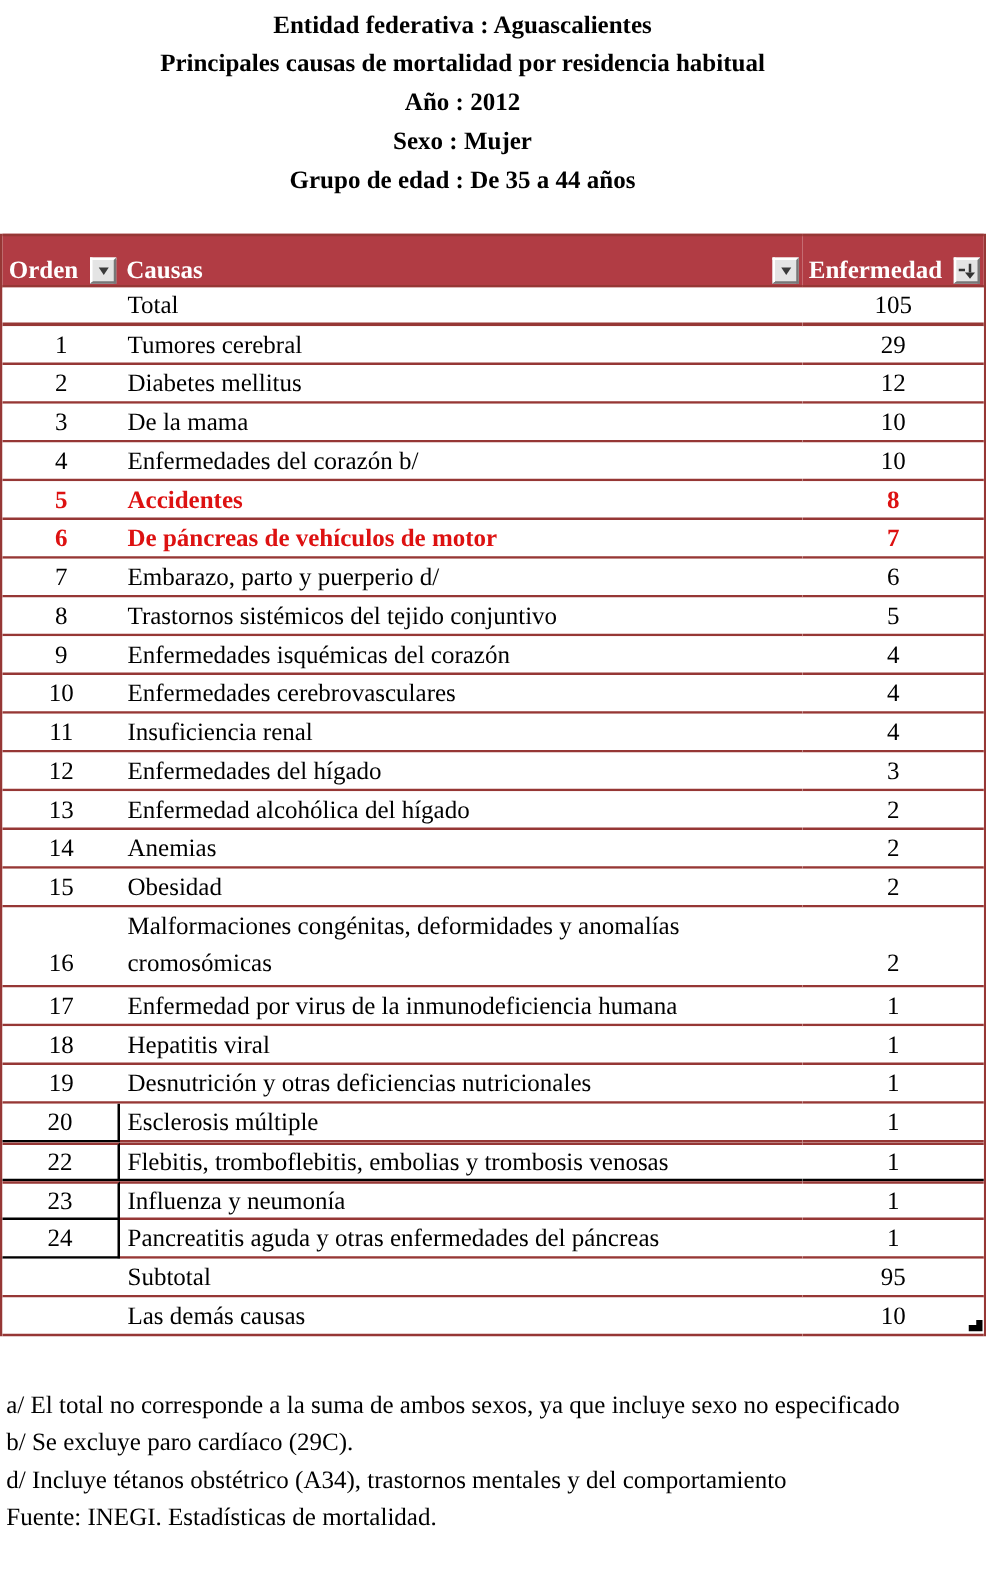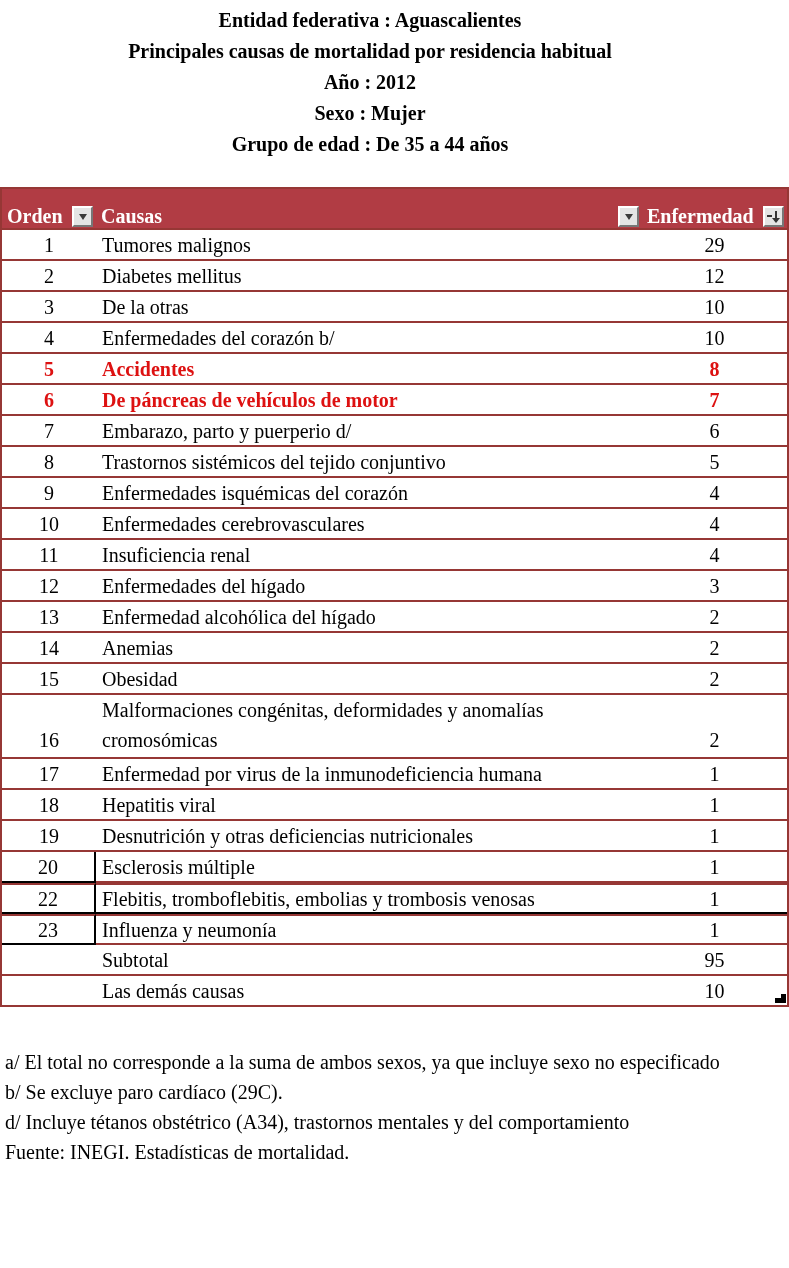--- a/index.html
+++ b/index.html
@@ -136,33 +136,38 @@
               <span class="bar"></span>
                 <span class="stem"></span>
                 <span class="head"></span>
             </span>
           </button>
         </div>
       </th>
     </tr>
   </thead>
   <tbody>
+      <tr class="thick-bottom">
+    <td class="orden"></td>
+    <td class="causa">Total</td>
+    <td class="def">105</td>
+  </tr>
       <tr>
     <td class="orden">1</td>
-    <td class="causa">Tumores malignos</td>
+    <td class="causa">Tumores cerebral</td>
     <td class="def">29</td>
   </tr>
       <tr>
     <td class="orden">2</td>
     <td class="causa">Diabetes mellitus</td>
     <td class="def">12</td>
   </tr>
       <tr>
     <td class="orden">3</td>
-    <td class="causa">De la otras</td>
+    <td class="causa">De la mama</td>
     <td class="def">10</td>
   </tr>
       <tr>
     <td class="orden">4</td>
     <td class="causa">Enfermedades del corazón b/</td>
     <td class="def">10</td>
   </tr>
       <tr class="highlight">
     <td class="orden">5</td>
     <td class="causa">Accidentes</td>
@@ -244,20 +249,25 @@
     <td class="def">1</td>
   </tr>
       <tr class="orden-black black-bottom red-top">
     <td class="orden">22</td>
     <td class="causa">Flebitis, tromboflebitis, embolias y trombosis venosas</td>
     <td class="def">1</td>
   </tr>
       <tr class="orden-black red-top">
     <td class="orden">23</td>
     <td class="causa">Influenza y neumonía</td>
+    <td class="def">1</td>
+  </tr>
+      <tr class="orden-black">
+    <td class="orden">24</td>
+    <td class="causa">Pancreatitis aguda y otras enfermedades del páncreas</td>
     <td class="def">1</td>
   </tr>
       <tr>
     <td class="orden"></td>
     <td class="causa">Subtotal</td>
     <td class="def">95</td>
   </tr>
       <tr>
     <td class="orden"></td>
     <td class="causa">Las demás causas</td>

